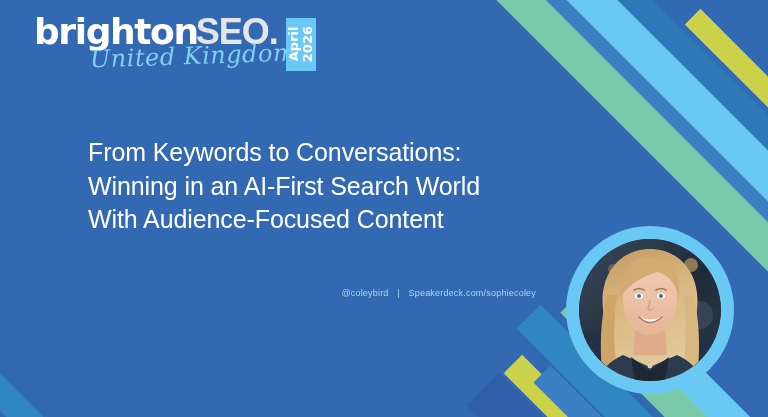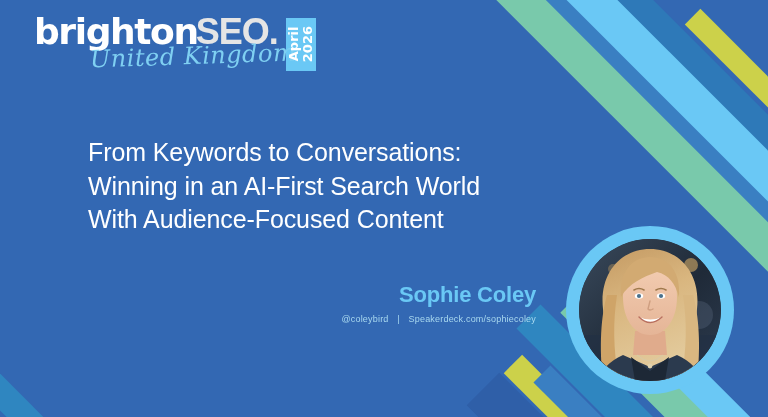--- a/index.html
+++ b/index.html
@@ -302,21 +302,20 @@
       <span class="logo-date-inner">April
 2026</span>
     </div>
   </div>
 
   <div class="title">From Keywords to Conversations:
 Winning in an AI-First Search World
 With Audience-Focused Content</div>
 
   <div class="speaker">
-    <div class="speaker-name">Sophie Coley</div>
     <div class="speaker-links">
       <span>@coleybird</span>
       <span class="sep">|</span>
       <span>Speakerdeck.com/sophiecoley</span>
     </div>
   </div>
 
   <div class="avatar-wrap">
     <div class="avatar">
       <svg viewBox="0 0 142 142">

